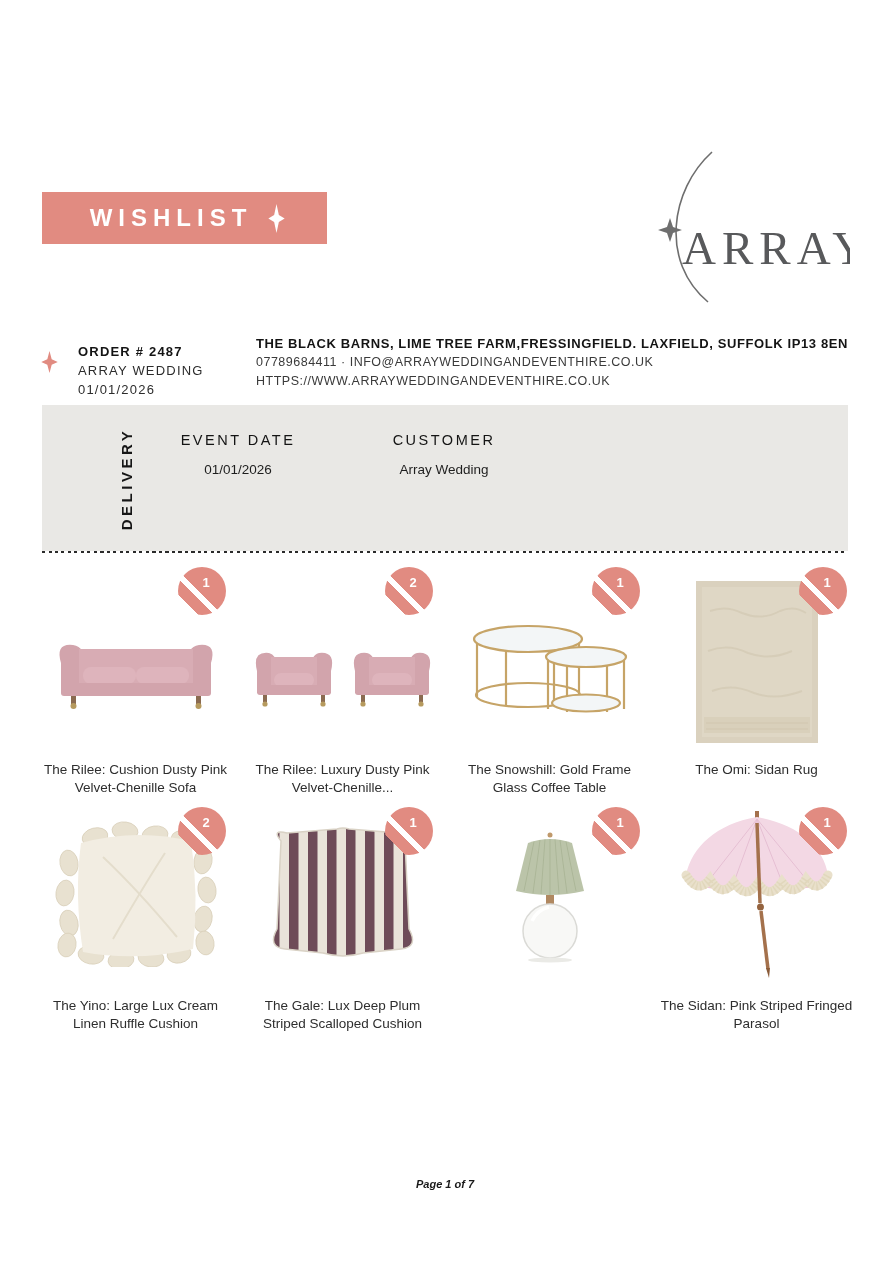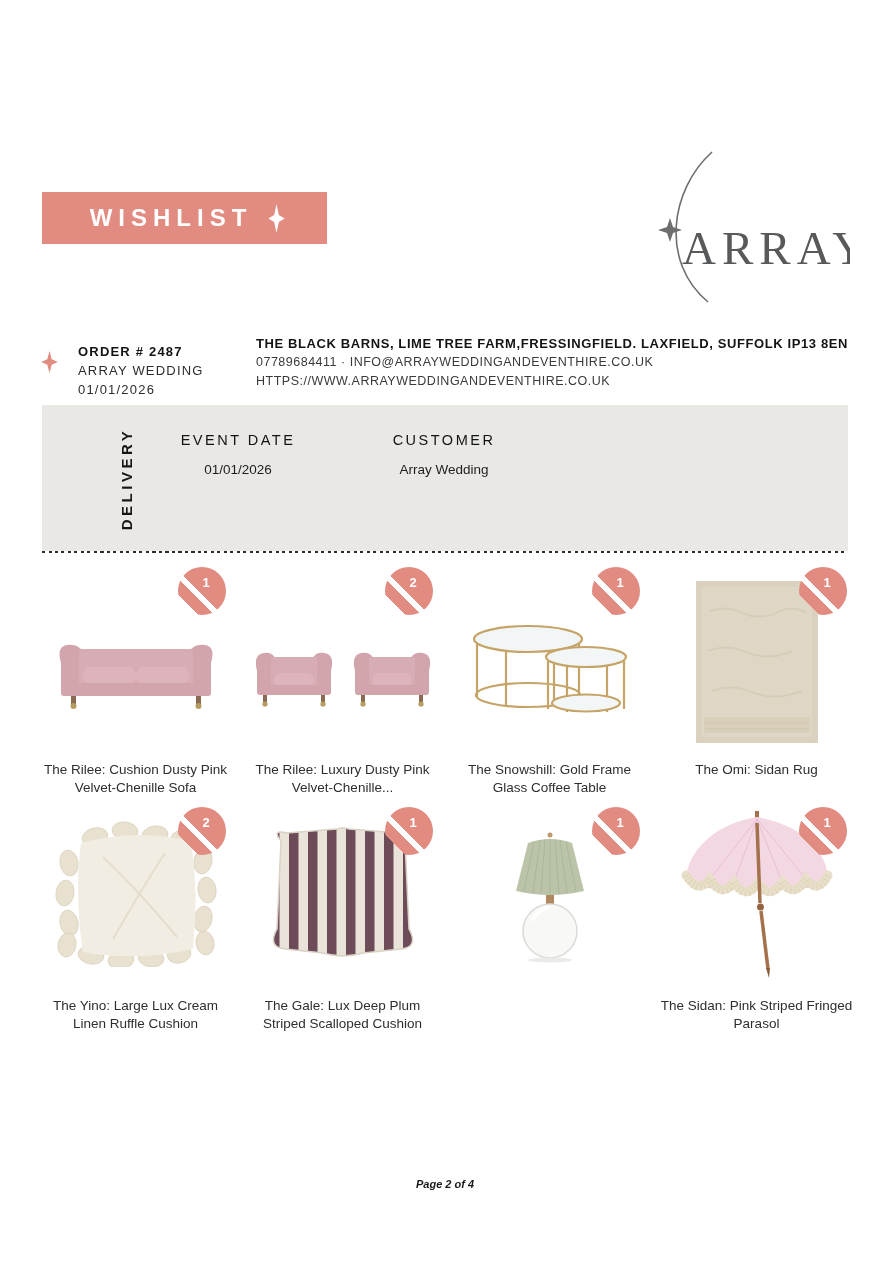--- a/index.html
+++ b/index.html
@@ -325,15 +325,15 @@
             <circle cx="84.5" cy="96" r="3.5" fill="#94633F"></circle>
             <path d="M85,100 L92,158" stroke="#A4714C" stroke-width="3.5"></path>
             <path d="M90,157 L94,157 L93,167 Z" fill="#8A5B39"></path>
           </svg>
         </div>
         <div class="caption">The Sidan: Pink Striped Fringed Parasol</div>
       </div>
     </div>
   </div>
 
-  <div class="footer">Page 2 of 4</div>
+  <div class="footer">Page 1 of 7</div>
 
 </div>
 
 </body></html>

